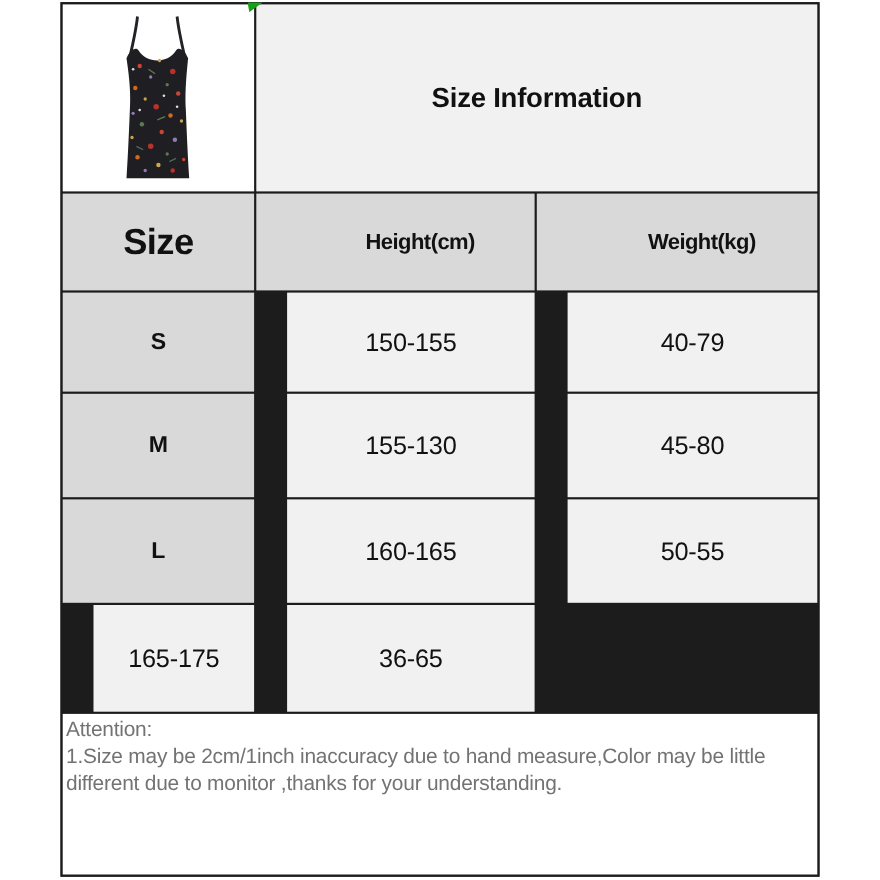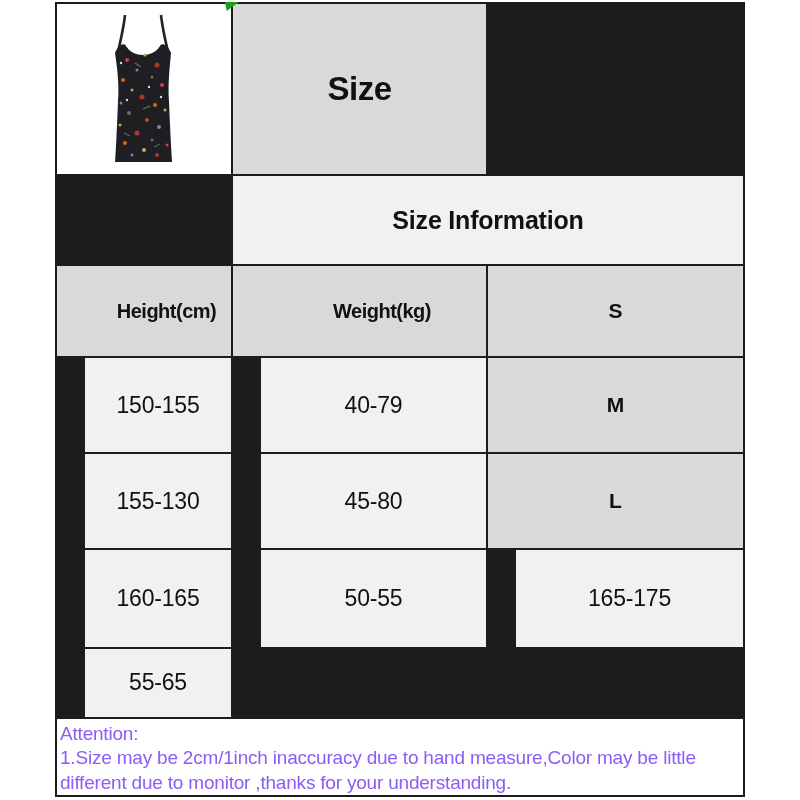--- a/index.html
+++ b/index.html
@@ -19,21 +19,21 @@
   .img-cell{background:#ffffff;}
   .title-cell{grid-column:2/4;background:#f1f1f1;font-size:25px;font-weight:bold;letter-spacing:-0.2px;}
   .label-cell{background:#d9d9d9;font-weight:bold;}
   .value-cell{background:#f1f1f1;font-weight:normal;font-size:23px;letter-spacing:-0.2px;margin-left:28px;}
   .size-head{font-size:33px;letter-spacing:-0.5px;}
   .col-head{font-size:20px;letter-spacing:-0.5px;padding-left:45px;}
   .size-label{font-size:21px;}
   .attention-cell{
     grid-column:1/4;background:#ffffff;display:block;
     font-size:19px;line-height:24.5px;letter-spacing:-0.2px;
-    padding:3px 2px 0 3px;box-sizing:border-box;color:#8b5cf6;
+    padding:3px 2px 0 3px;box-sizing:border-box;color:#737373;
   }
   .corner-mark{
     position:absolute;left:225px;top:2px;width:14px;height:9px;
     background:#17a017;clip-path:polygon(0 0,100% 0,12% 100%);z-index:5;
   }
   .dress-svg{display:block;}
 </style>
 </head>
 <body>
 
@@ -79,42 +79,42 @@
           <circle cx="92" cy="82" r="1.2" fill="#dddddd"></circle>
           <circle cx="70" cy="95" r="1.2" fill="#dddddd"></circle>
           <circle cx="104" cy="92" r="1.2" fill="#dddddd"></circle>
           <path d="M78,58 l6,4" stroke="#5d7a52" stroke-width="1.2"></path>
           <path d="M86,104 l7,-3" stroke="#5d7a52" stroke-width="1.2"></path>
           <path d="M67,128 l6,3" stroke="#4a6b52" stroke-width="1.2"></path>
           <path d="M97,142 l6,-3" stroke="#4a6b52" stroke-width="1.2"></path>
         </g>
       </svg>
     </div>
-    <div class="cell label-cell size-head">Size</div>
-
     <div class="cell title-cell">
       <span>Size Information</span>
     </div>
+
+    <div class="cell label-cell size-head">Size</div>
     <div class="cell label-cell col-head">Height(cm)</div>
     <div class="cell label-cell col-head">Weight(kg)</div>
 
     <div class="cell label-cell size-label">S</div>
     <div class="cell value-cell">150-155</div>
     <div class="cell value-cell">40-79</div>
 
     <div class="cell label-cell size-label">M</div>
     <div class="cell value-cell">155-130</div>
     <div class="cell value-cell">45-80</div>
 
     <div class="cell label-cell size-label">L</div>
     <div class="cell value-cell">160-165</div>
     <div class="cell value-cell">50-55</div>
 
     <div class="cell value-cell">165-175</div>
-    <div class="cell value-cell">55-65</div>
+    <div class="cell value-cell">36-65</div>
 
     <div class="attention-cell">
       <div>Attention:</div>
       <div>1.Size may be 2cm/1inch inaccuracy due to hand measure,Color may be little</div>
       <div>different due to monitor ,thanks for your understanding.</div>
     </div>
 
   </div>
 
   <div class="corner-mark"></div>

